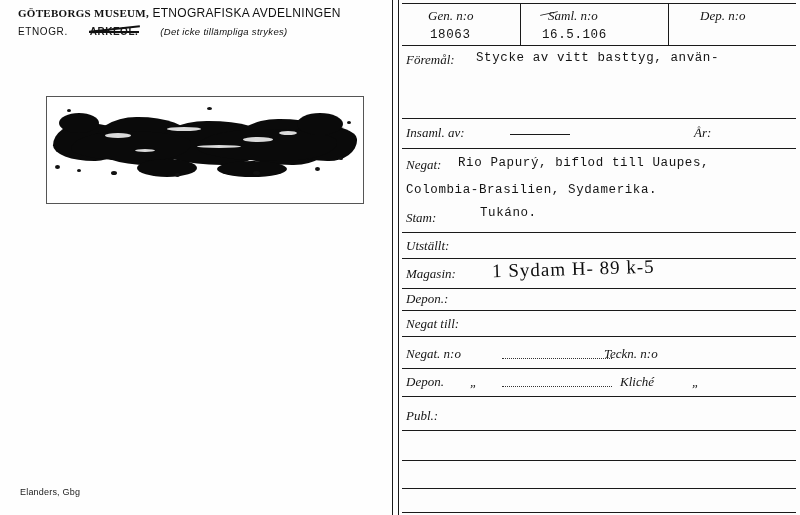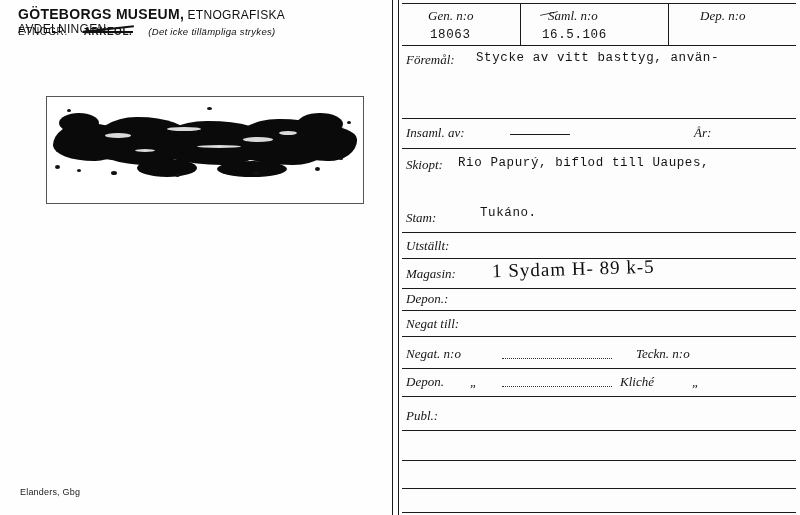--- a/index.html
+++ b/index.html
@@ -32,37 +32,38 @@
   .museum-header {
     position: absolute;
     left: 18px;
     top: 6px;
     width: 340px;
     font-size: 11.5px;
     letter-spacing: 0.2px;
   }
   .museum-title-bold {
     font-weight: bold;
-    font-size: 14px;
+    font-size: 11px;
     letter-spacing: 0.3px;
+    font-family: Liberation Serif, serif;
   }
   .museum-title-rest {
     font-size: 12px;
     letter-spacing: 0.3px;
   }
   .ethnogr-row {
     position: absolute;
     left: 18px;
     top: 26px;
     width: 350px;
     font-size: 10px;
     letter-spacing: 0.3px;
     display: flex;
     align-items: baseline;
-    gap: 16px;
+    gap: 22px;
   }
   .ethnogr-label {
     font-weight: normal;
     letter-spacing: 0.6px;
   }
   .struck {
     position: relative;
     font-weight: bold;
     letter-spacing: 0.5px;
     color: #1a1a1a;
@@ -295,42 +296,43 @@
     <div class="typed" style="left:308px; top:28px;"></div>
 
     <div class="lbl" style="left:14px; top:52px;">Föremål:</div>
     <div class="typed" style="left:84px; top:51px;">Stycke av vitt basttyg, använ-</div>
 
     <div class="lbl" style="left:14px;  top:125px;">Insaml. av:</div>
     <div class="strike-through" style="left:118px; top:134px; width:60px;"></div>
     <div class="lbl" style="left:302px; top:125px;">År:</div>
     <div class="typed" style="left:340px; top:124px;"></div>
 
-    <div class="lbl" style="left:14px;  top:157px;">Skiopt:</div>
+    <div class="lbl" style="left:14px;  top:157px;">Negat:</div>
     <div class="typed" style="left:66px;  top:156px;">Rio Papurý, biflod till Uaupes,</div>
+    <div class="typed" style="left:14px;  top:183px;">Colombia-Brasilien, Sydamerika.</div>
 
     <div class="lbl" style="left:14px;  top:210px;">Stam:</div>
     <div class="typed" style="left:88px;  top:206px;">Tukáno.</div>
 
     <div class="lbl" style="left:14px;  top:238px;">Utställt:</div>
     <div class="typed" style="left:104px; top:238px;"></div>
 
     <div class="lbl" style="left:14px;  top:266px;">Magasin:</div>
     <div class="hand" style="left:100px; top:258px;">1 Sydam H- 89 k-5</div>
 
     <div class="lbl" style="left:14px;  top:291px;">Depon.:</div>
     <div class="typed" style="left:94px;  top:291px;"></div>
 
     <div class="lbl" style="left:14px;  top:316px;">Negat till:</div>
     <div class="typed" style="left:96px;  top:316px;"></div>
 
     <div class="lbl" style="left:14px;  top:346px;">Negat. n:o</div>
     <div class="dotline" style="left:110px; top:358px; width:110px;"></div>
     <div class="typed" style="left:112px; top:346px;"></div>
-    <div class="lbl" style="left:244px; top:346px;">Teckn.  n:o</div>
+    <div class="lbl" style="left:212px; top:346px;">Teckn.  n:o</div>
     <div class="typed" style="left:318px; top:346px;"></div>
 
     <div class="lbl" style="left:14px;  top:374px;">Depon.</div>
     <div class="lbl" style="left:78px;  top:374px;">„</div>
     <div class="dotline" style="left:110px; top:386px; width:110px;"></div>
     <div class="typed" style="left:112px; top:374px;"></div>
     <div class="lbl" style="left:228px; top:374px;">Kliché</div>
     <div class="lbl" style="left:300px; top:374px;">„</div>
     <div class="typed" style="left:320px; top:374px;"></div>
 

